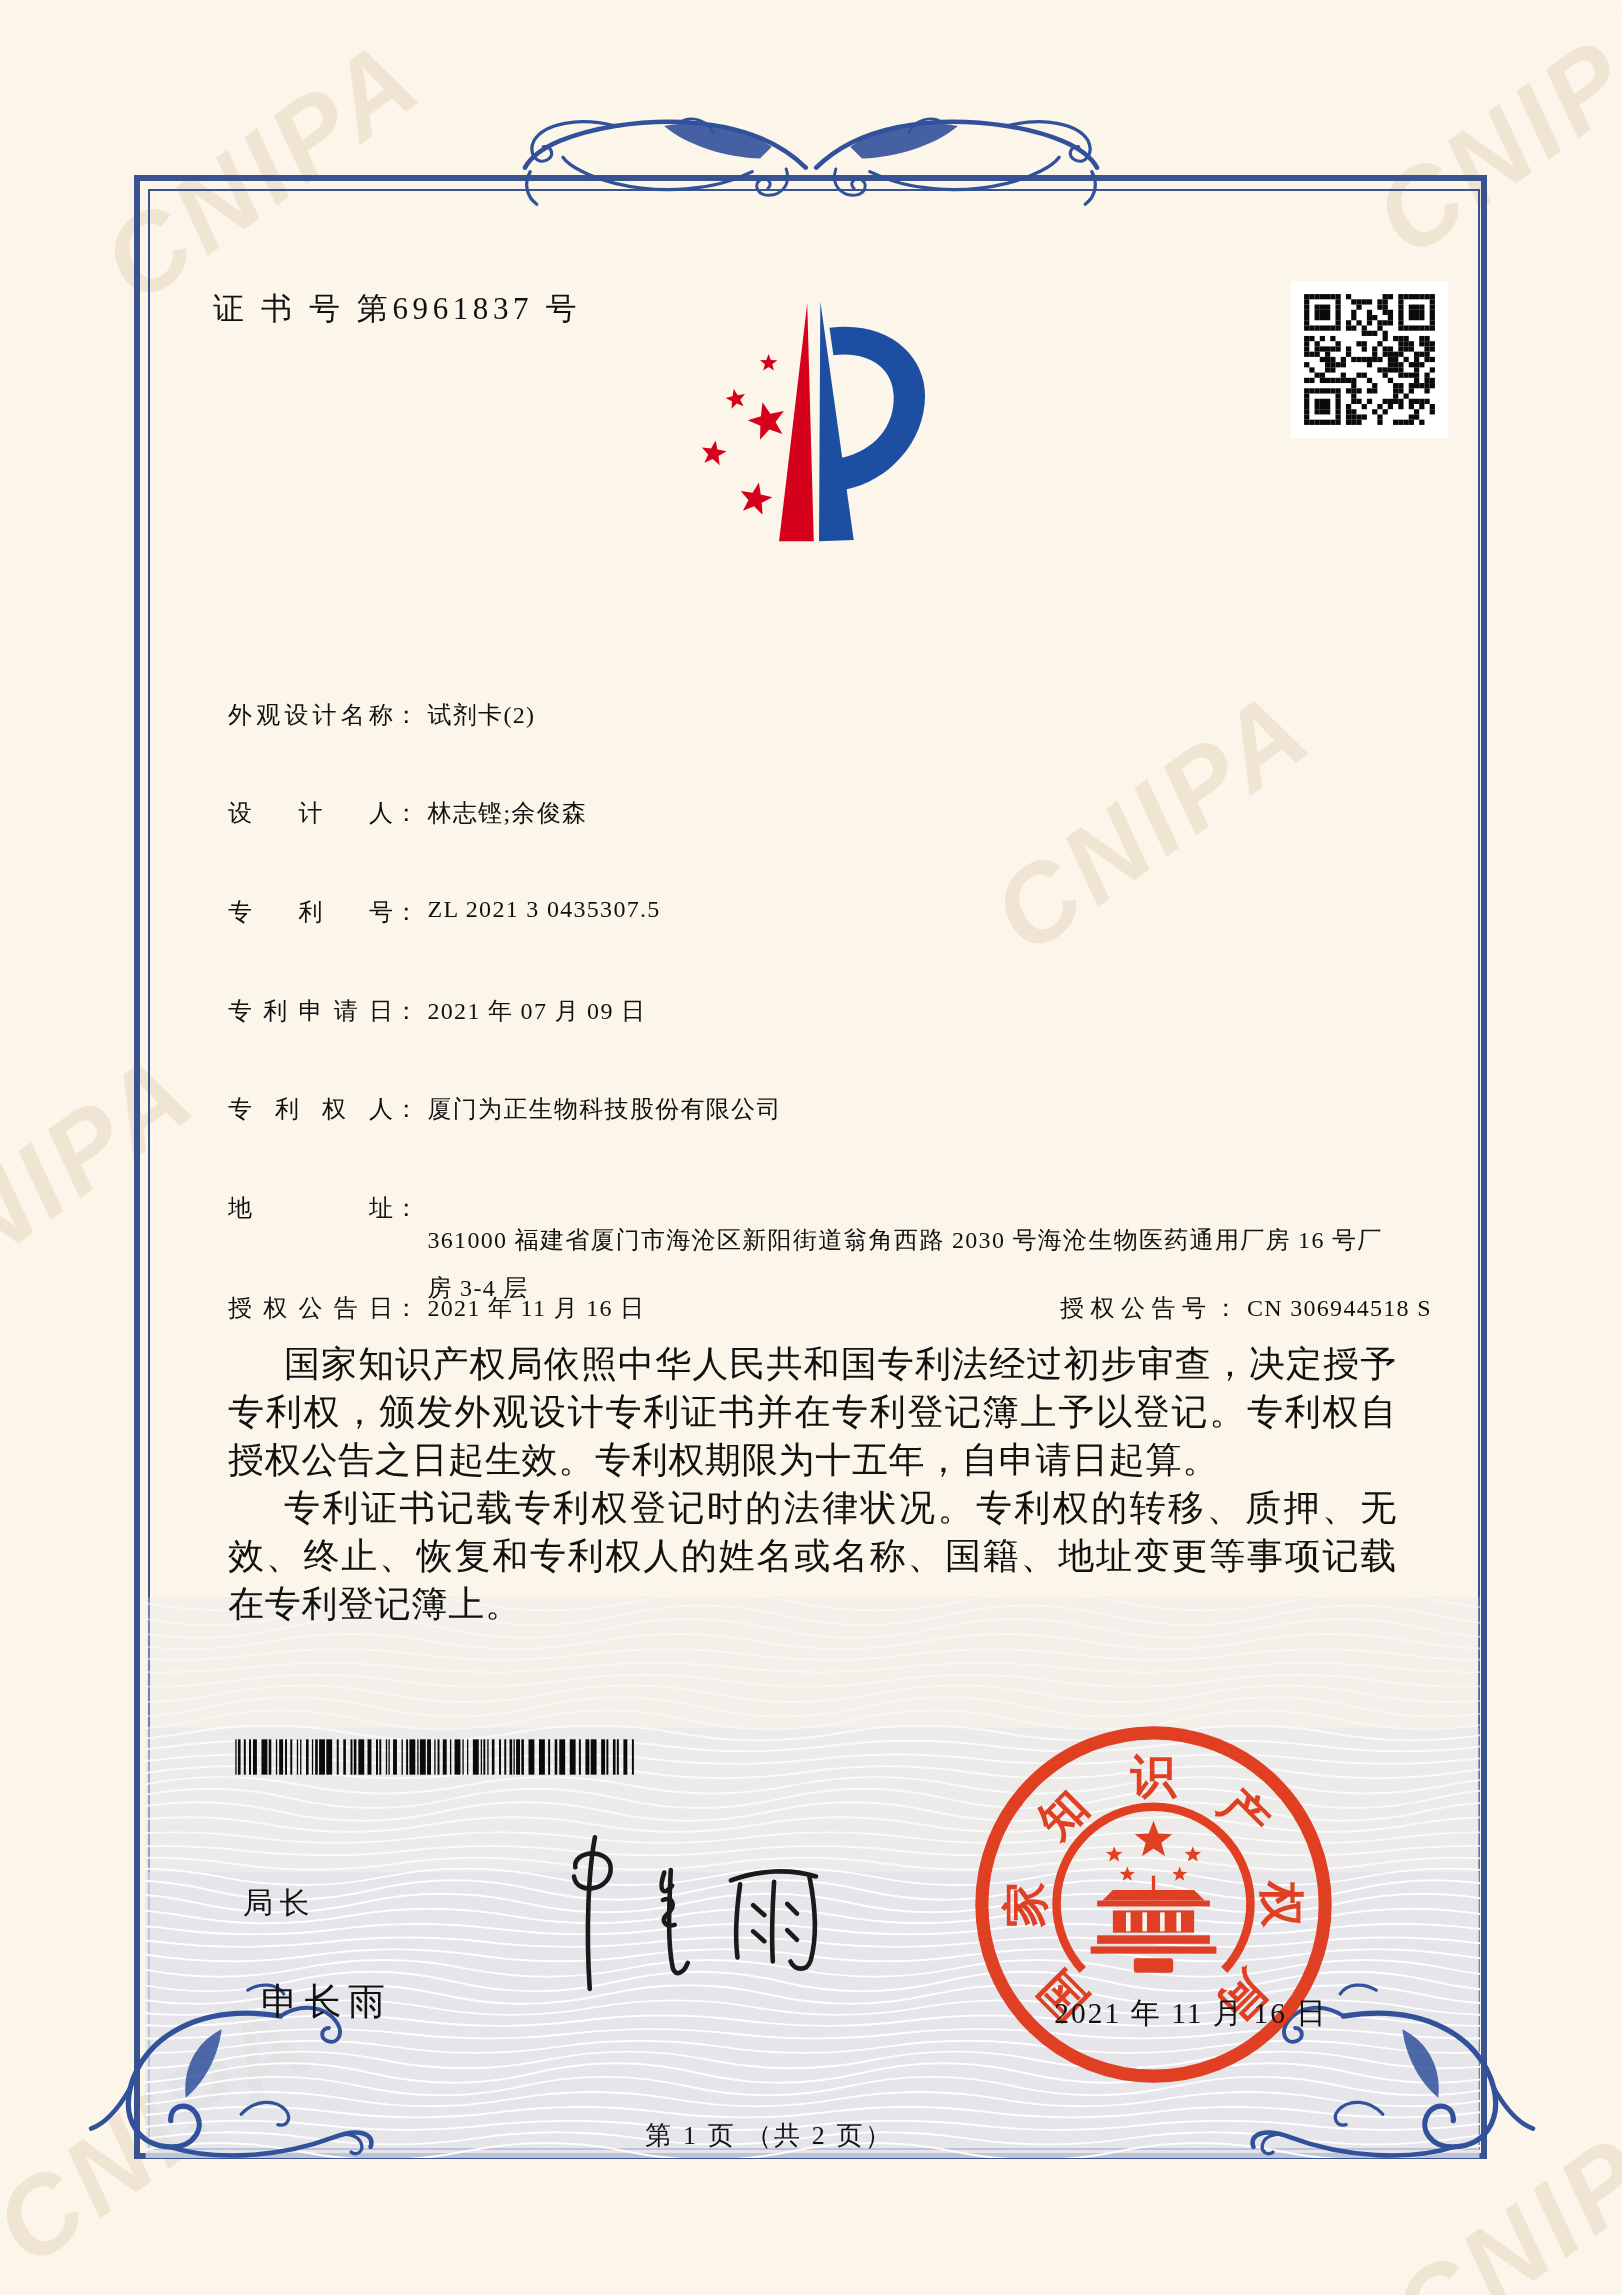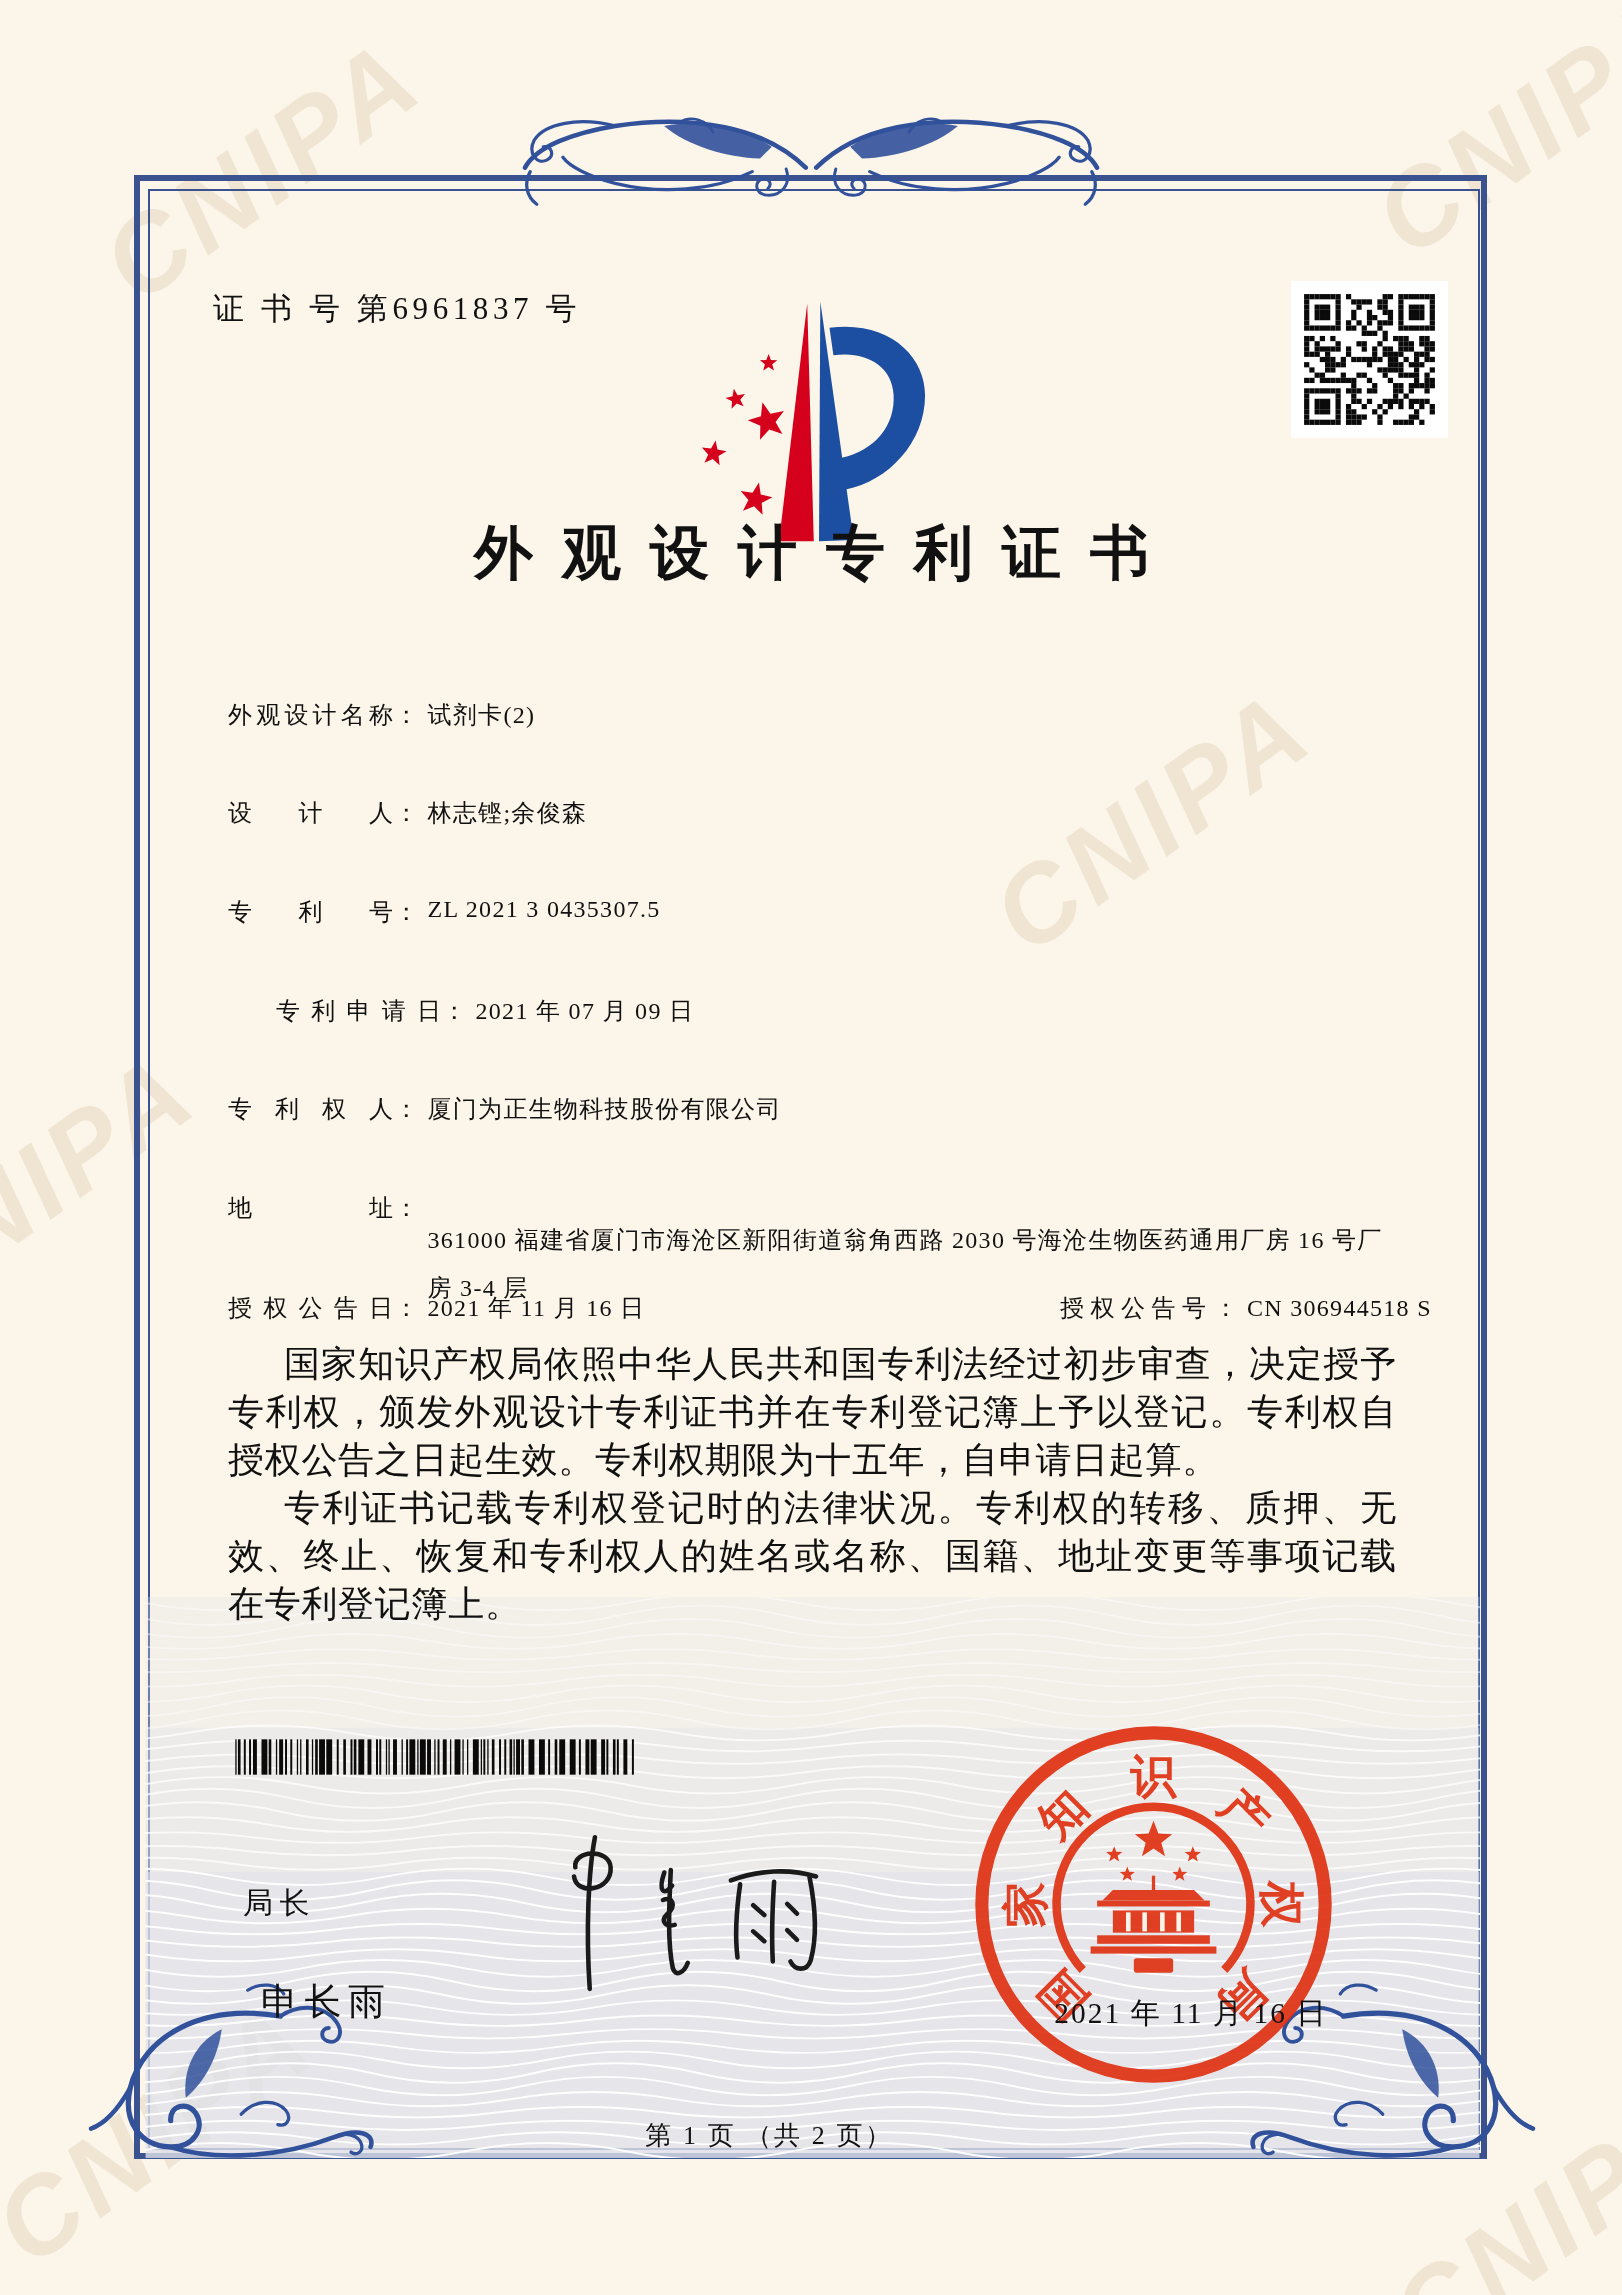--- a/index.html
+++ b/index.html
@@ -470,32 +470,31 @@
         <rect x="100" y="212" width="8" height="8"></rect>
         <rect x="132" y="212" width="8" height="8"></rect>
         <rect x="156" y="212" width="8" height="8"></rect>
         <rect x="164" y="212" width="8" height="8"></rect>
         <rect x="172" y="212" width="8" height="8"></rect>
         <rect x="180" y="212" width="8" height="8"></rect>
         <rect x="196" y="212" width="8" height="8"></rect>
       </g>
   </svg>
 
-  <div class="title">外观设计专利证书</div>
 
   <div class="frow" style="top:699px;">
     <span class="flabel">外观设计名称</span><span class="colon">：</span><span class="fvalue">试剂卡(2)</span>
   </div>
   <div class="frow" style="top:797px;">
     <span class="flabel">设计人</span><span class="colon">：</span><span class="fvalue">林志铿;余俊森</span>
   </div>
   <div class="frow" style="top:896px;">
     <span class="flabel">专利号</span><span class="colon">：</span><span class="fvalue">ZL 2021 3 0435307.5</span>
   </div>
-  <div class="frow" style="top:995px;margin-left:48px;">
+  <div class="frow" style="top:995px;">
     <span class="flabel">专利申请日</span><span class="colon">：</span><span class="fvalue">2021 年 07 月 09 日</span>
   </div>
   <div class="frow" style="top:1093px;">
     <span class="flabel">专利权人</span><span class="colon">：</span><span class="fvalue">厦门为正生物科技股份有限公司</span>
   </div>
   <div class="frow" style="top:1192px;">
     <span class="flabel">地址</span><span class="colon">：</span><span class="fvalue wrap">361000 福建省厦门市海沧区新阳街道翁角西路 2030 号海沧生物医药通用厂房 16 号厂房 3-4 层</span>
   </div>
 
   <div class="frow" style="top:1292px;width:1171px;">

